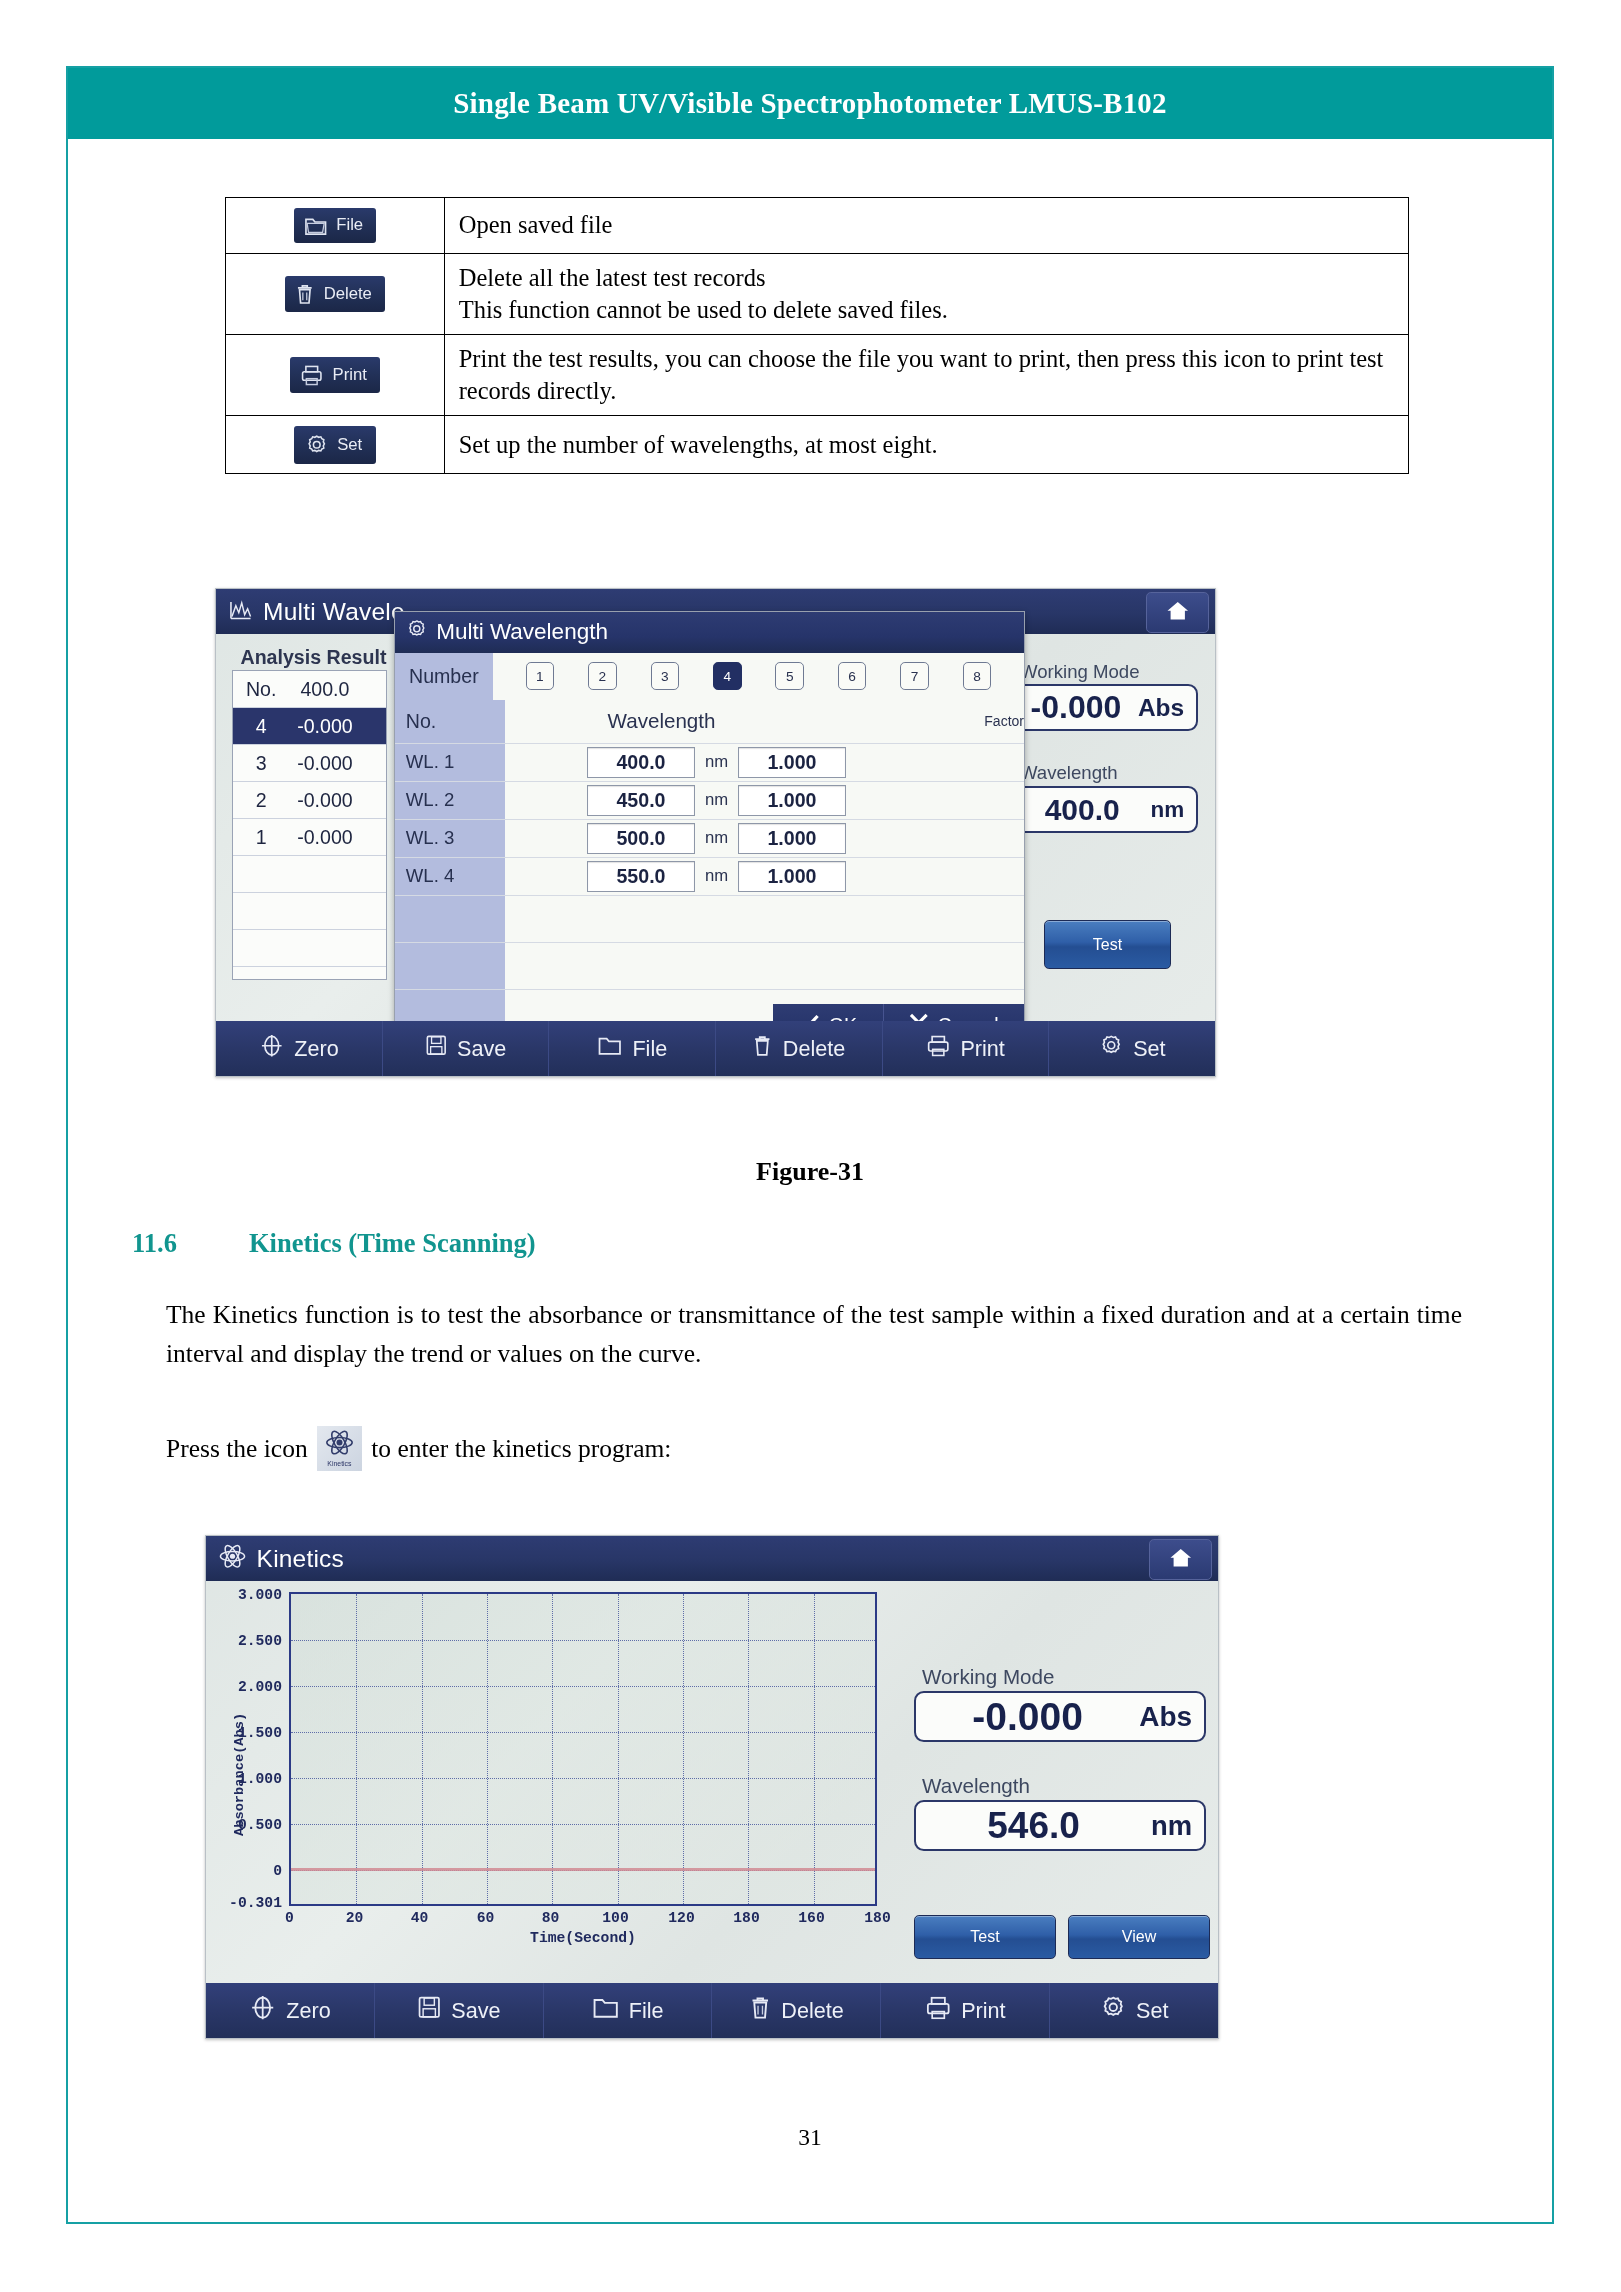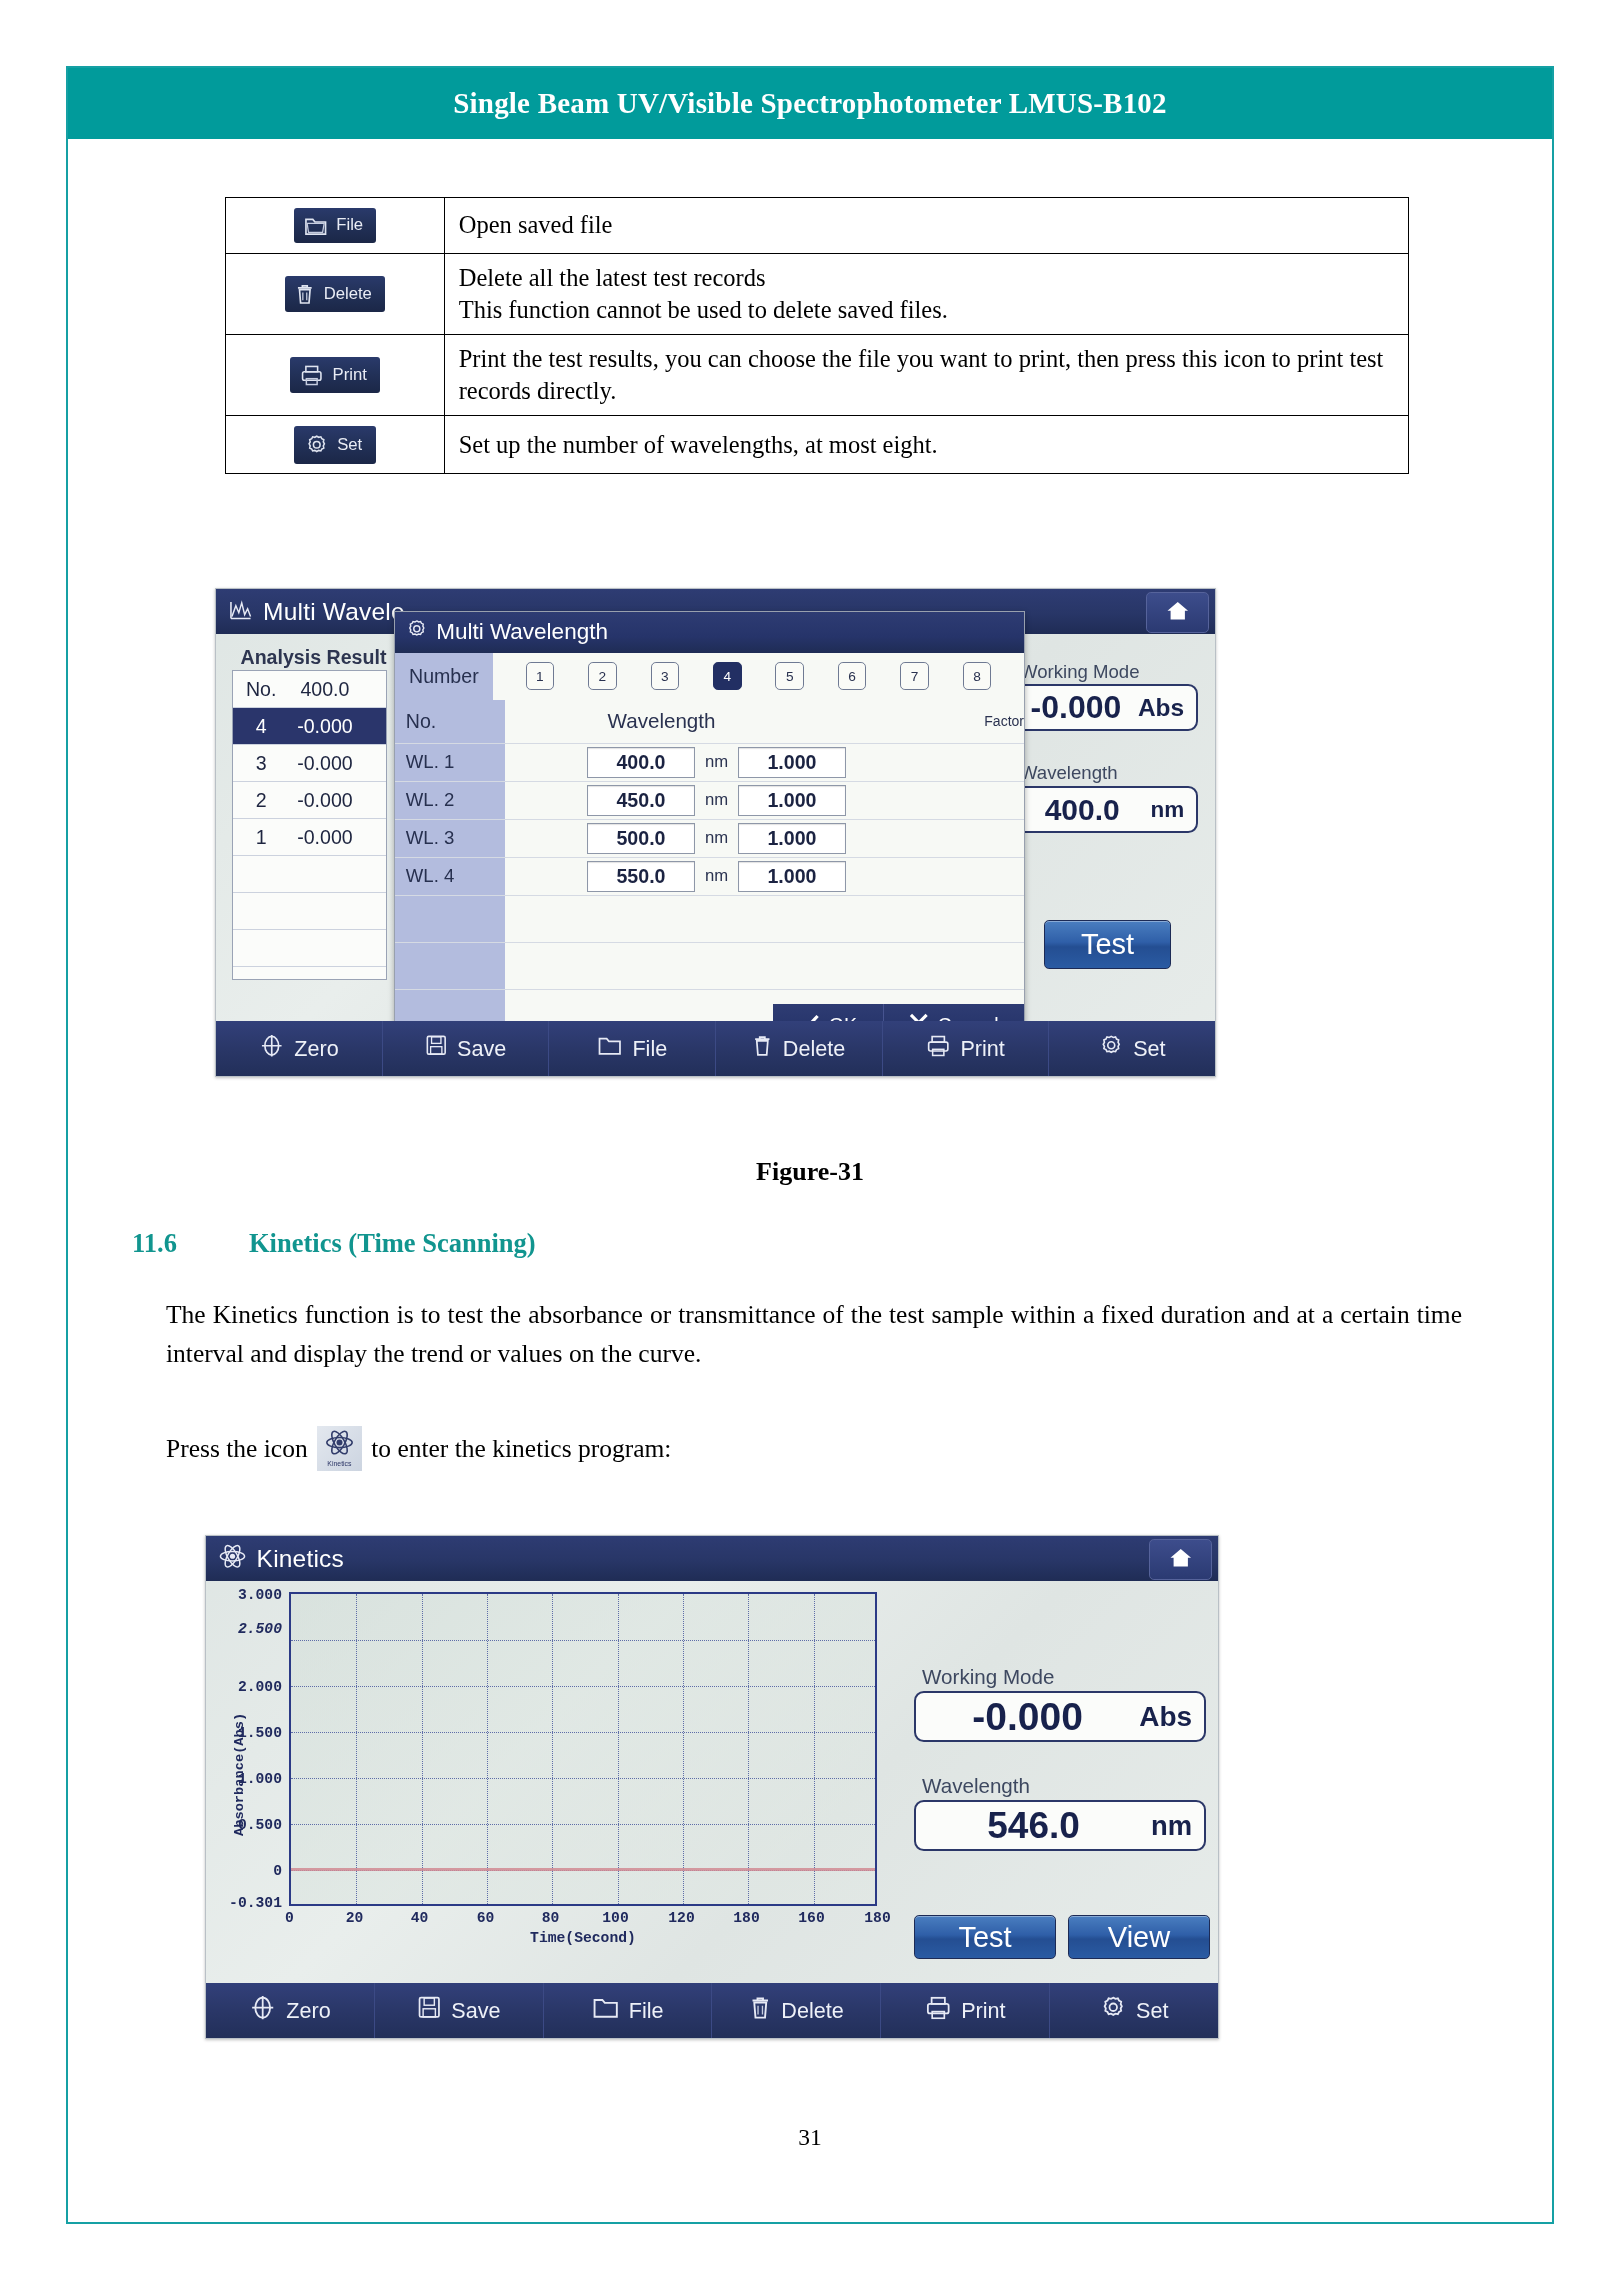--- a/index.html
+++ b/index.html
@@ -90,21 +90,21 @@
     flex:1;text-align:center;
   }
   .info-box .unit{
     color:#18224c;font-weight:bold;font-family:"Liberation Sans", sans-serif;
     padding-right:11.8px;
   }
   .blue-btn{
     position:absolute;border-radius:4.9px;border:1px solid #1c2a55;
     background:linear-gradient(180deg,#4a7ec0 0%,#2f5fa8 45%,#244e92 55%,#2a5ba3 100%);
     color:#fff;display:flex;align-items:center;justify-content:center;
-    font-size:29px;font-family:"Liberation Sans", sans-serif;
+    font-size:16px;font-family:"Liberation Sans", sans-serif;
     box-shadow:inset 0 1px 0 rgba(255,255,255,.35);
   }
   
   .ar-title{position:absolute;color:#2d3550;font-size:19.6px;font-weight:bold;}
   .ar-table{position:absolute;border:1px solid #9aa3b5;background:#fbfcfa;box-sizing:border-box;}
   .ar-row{
     display:flex;height:36px;align-items:center;
     border-bottom:1px solid #ccd2de;font-size:19.6px;color:#1e2540;
   }
   .ar-row:last-child{border-bottom:none;}
@@ -548,21 +548,21 @@
             </svg>
         </span>
       </span>
     </div>
 
     <div class="chart-wrap" style="left:0;top:45px;width:686px;height:392px;">
 
       <span class="ylabel" style="left:25.5px;top:255px;">Absorbance(Abs)</span>
 
       <span class="ytick" style="top:5.9px;width:76px;left:0;">3.000</span>
-      <span class="ytick" style="top:40px;width:76px;left:0;font-style:italic;">2.500</span>
+      <span class="ytick" style="top:52px;width:76px;left:0;">2.500</span>
       <span class="ytick" style="top:98px;width:76px;left:0;">2.000</span>
       <span class="ytick" style="top:144px;width:76px;left:0;">1.500</span>
       <span class="ytick" style="top:190px;width:76px;left:0;">1.000</span>
       <span class="ytick" style="top:236px;width:76px;left:0;">0.500</span>
       <span class="ytick" style="top:282px;width:76px;left:0;">0</span>
       <span class="ytick" style="top:314px;width:76px;left:0;">-0.301</span>
 
       <div class="plot" style="left:83px;top:10.8px;width:588px;height:314px;">
 
         <span class="gl h" style="top:46px;"></span>

